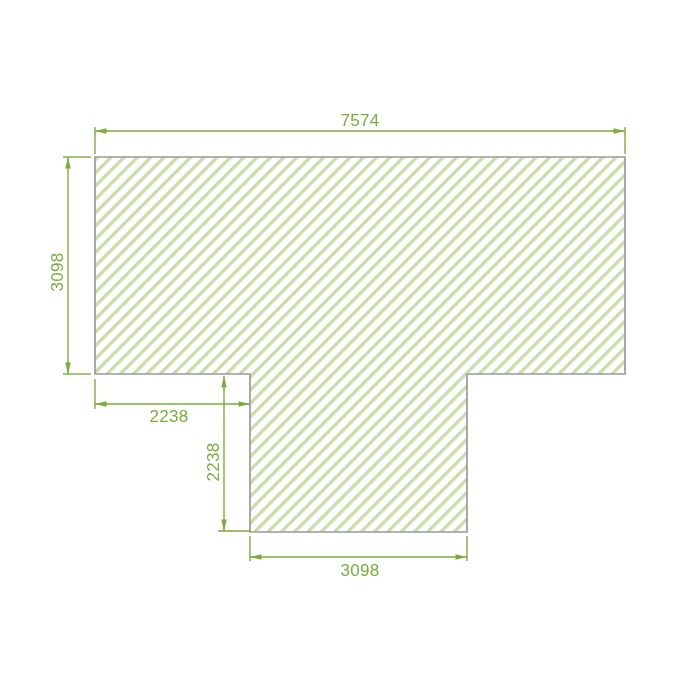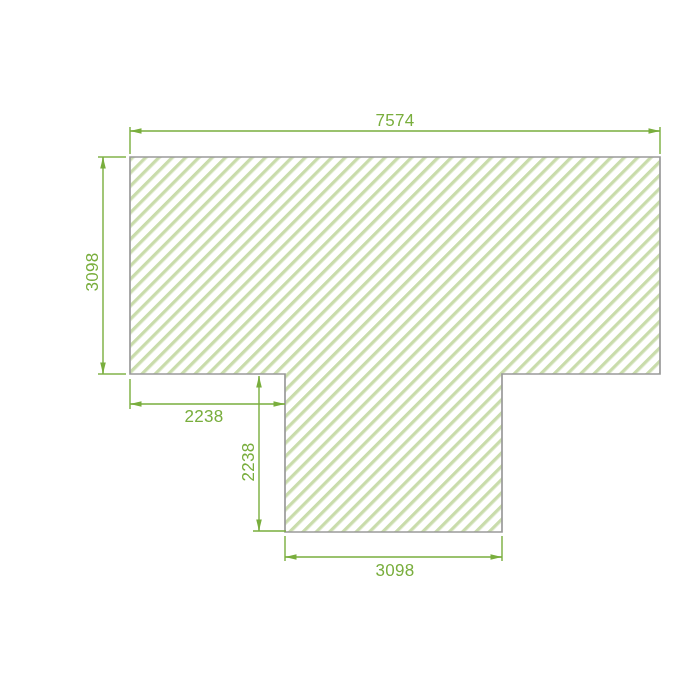--- a/index.html
+++ b/index.html
@@ -8,21 +8,21 @@
     --outline-color:#9a9a9a;
     --background-color:#ffffff;
   }
   html,body{margin:0;padding:0;}
   body{
     width:700px;height:700px;
     background:var(--background-color);
     font-family:"Liberation Sans",sans-serif;
     overflow:hidden;
   }
-  .canvas-wrap{width:612px;height:700px;margin-left:35px;}
+  .canvas-wrap{width:612px;height:700px;}
   .shape{
     fill:url(#hatchPattern);
     stroke:var(--outline-color);
     stroke-width:1.7;
     stroke-linejoin:miter;
   }
   .hatch-stripe{fill:var(--hatch-color);}
   .dim-line,.ext-line{
     stroke:var(--dim-color);
     stroke-width:1.4;

